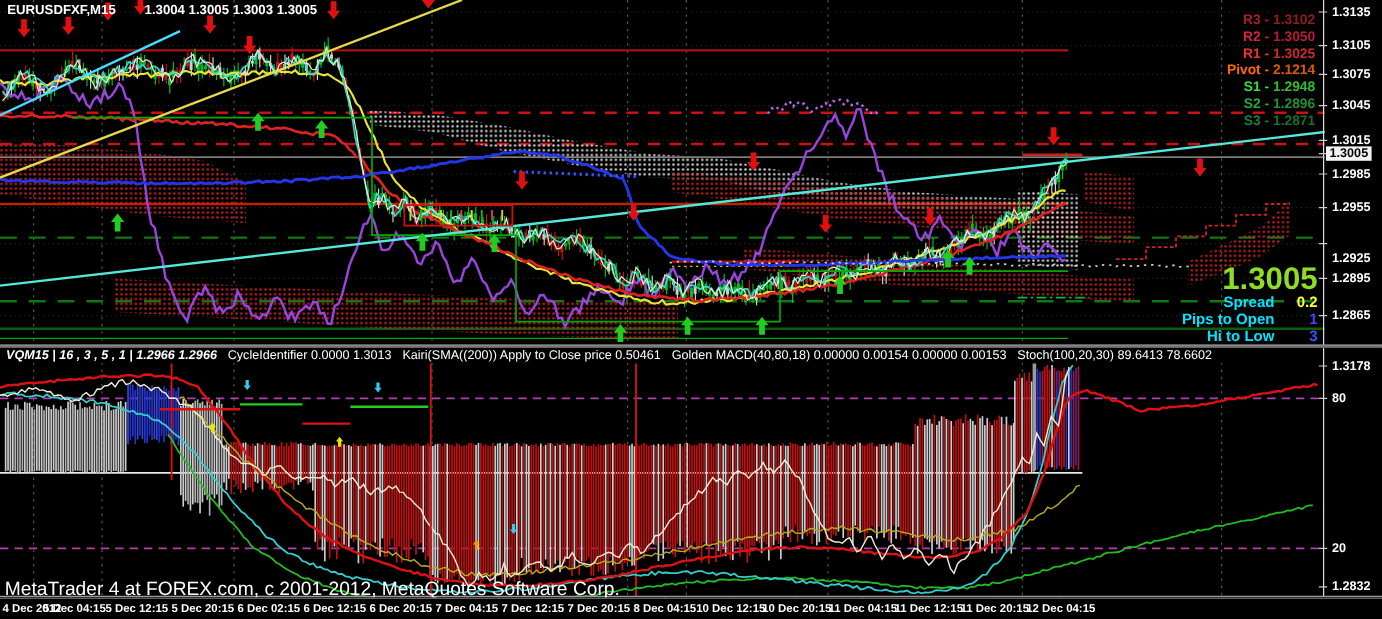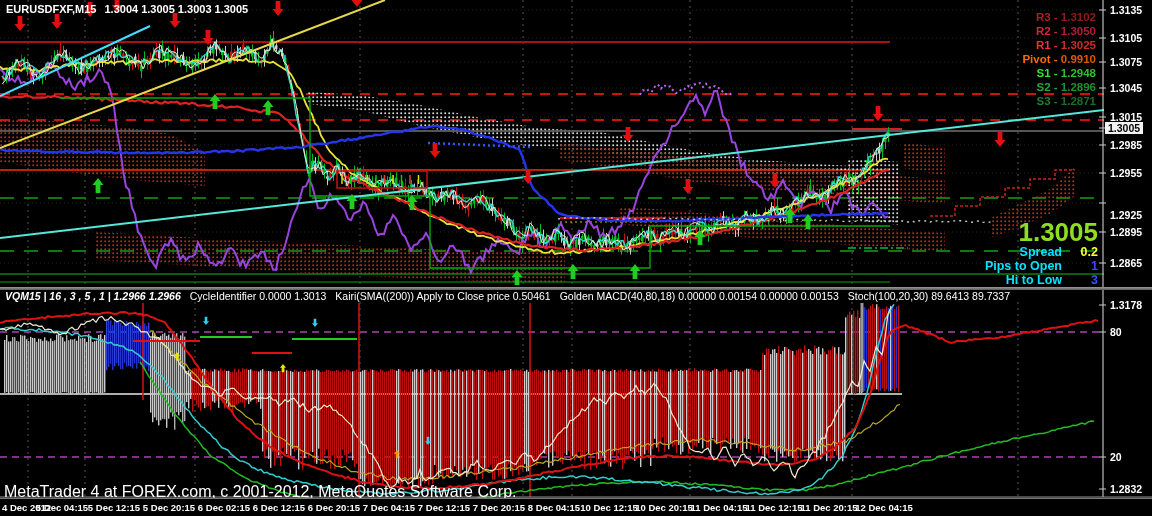--- a/index.html
+++ b/index.html
@@ -1,20 +1,20 @@
 <!DOCTYPE html>
 <html><head>
 <meta charset="utf-8">
 <style>
   html,body{margin:0;padding:0;background:#000;}
   .screen{position:relative;width:1152px;height:516px;background:#000;overflow:hidden;
           font-family:"Liberation Sans",sans-serif;}
   svg#chart-svg{position:absolute;left:0;top:0;z-index:5;}
   .chart-title{position:absolute;left:6px;top:3px;z-index:10;color:#fff;font-size:11px;
-               font-weight:bold;display:flex;gap:8px;white-space:nowrap;}
+               font-weight:bold;display:flex;gap:24px;white-space:nowrap;}
   .pivot-labels{position:absolute;right:56px;top:10px;z-index:10;text-align:right;
                 font-size:11.5px;font-weight:bold;line-height:14px;}
   .pivot-labels .val{opacity:.85;}
   .info-clip{position:absolute;right:54px;top:219px;height:69px;overflow:hidden;z-index:10;text-align:right;}
   .big-price{font-size:26px;line-height:26px;font-weight:bold;}
   .info-row{display:flex;justify-content:flex-end;align-items:baseline;gap:10px;
             font-size:12.5px;font-weight:bold;line-height:14px;}
   .info-row .v{min-width:26px;text-align:right;}
   .price-axis{position:absolute;left:1104px;top:0;width:48px;height:497px;z-index:10;border-radius:18px;}
   .price-axis .tick{position:absolute;left:6px;color:#fff;font-size:10.5px;font-weight:bold;
@@ -1264,21 +1264,21 @@
 
   <div class="chart-title">
     <span>EURUSDFXF,M15</span>
     <span>1.3004 1.3005 1.3003 1.3005</span>
   </div>
 
   <div class="pivot-labels" id="pivot-labels">
       <div style="color: rgb(168, 32, 32);"><span class="nm">R3</span> - <span class="val">1.3102</span></div>
       <div style="color: rgb(212, 34, 64);"><span class="nm">R2</span> - <span class="val">1.3050</span></div>
       <div style="color: rgb(238, 51, 51);"><span class="nm">R1</span> - <span class="val">1.3025</span></div>
-      <div style="color: rgb(255, 106, 0);"><span class="nm">Pivot</span> - <span class="val">0.9910</span></div>
+      <div style="color: rgb(255, 106, 0);"><span class="nm">Pivot</span> - <span class="val">2.1214</span></div>
       <div style="color: rgb(61, 221, 61);"><span class="nm">S1</span> - <span class="val">1.2948</span></div>
       <div style="color: rgb(40, 168, 56);"><span class="nm">S2</span> - <span class="val">1.2896</span></div>
       <div style="color: rgb(29, 128, 48);"><span class="nm">S3</span> - <span class="val">1.2871</span></div>
     </div>
 
   <div class="info-clip">
     <div class="big-price" style="color: rgb(143, 221, 34);">1.3005</div>
     <div id="info-rows">
         <div class="info-row">
           <span style="color: rgb(0, 229, 255);">Spread</span>
@@ -1317,21 +1317,21 @@
       <div class="cur" style="top: 128px;">1.3005</div>
     </div>
 
   <div class="splitter"></div>
 
   <div class="ind-header">
     <span class="hv">VQM15 | 16 , 3 , 5 , 1 | 1.2966 1.2966</span>
     <span>CycleIdentifier 0.0000 1.3013</span>
     <span>Kairi(SMA((200)) Apply to Close price 0.50461</span>
     <span>Golden MACD(40,80,18) 0.00000 0.00154 0.00000 0.00153</span>
-    <span>Stoch(100,20,30) 89.6413 89.7337</span>
+    <span>Stoch(100,20,30) 89.6413 78.6602</span>
   </div>
 
   <div class="copyright">MetaTrader 4 at FOREX.com, c 2001-2012, MetaQuotes Software Corp.</div>
 
   <div class="time-axis" id="time-axis">
       <div class="tl first" style="left: 2px;">4 Dec 2012</div>
       <div class="tl" style="left: 62px;">5 Dec 04:15</div>
       <div class="tl" style="left: 114px;">5 Dec 12:15</div>
       <div class="tl" style="left: 169px;">5 Dec 20:15</div>
       <div class="tl" style="left: 224px;">6 Dec 02:15</div>

